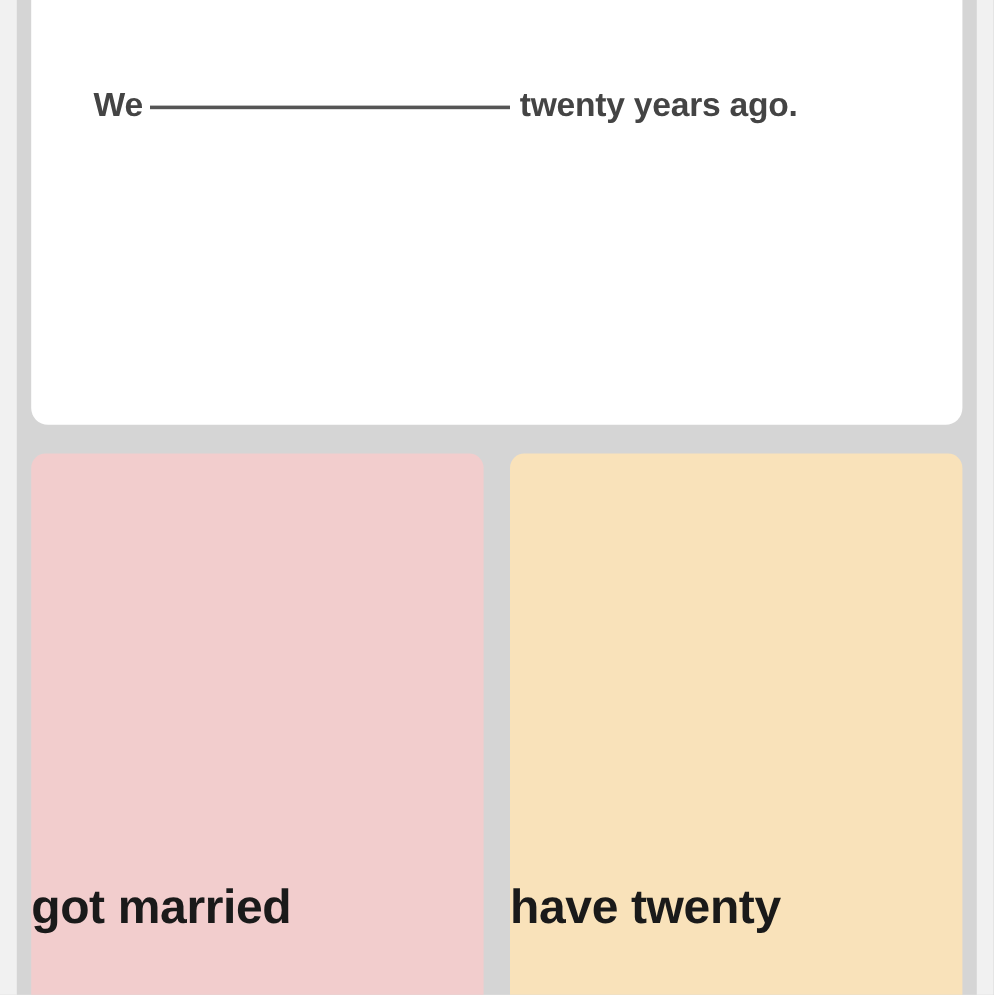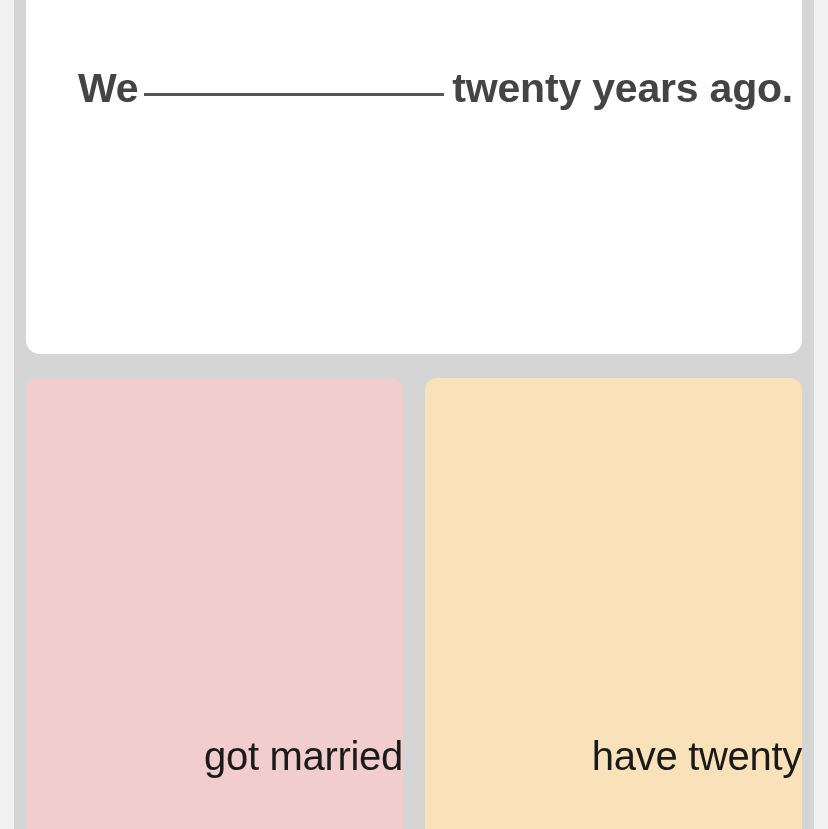--- a/index.html
+++ b/index.html
@@ -36,21 +36,21 @@
     background: #ffffff;
     border-radius: 14px;
     box-sizing: border-box;
   }
 
   #question-sentence {
     position: absolute;
     left: 52px;
     top: 100px;          
     right: 26px;
-    font-size: 41px;
+    font-size: 28px;
     font-weight: bold;
     color: #444444;
     letter-spacing: -0.2px;
     white-space: nowrap;
     line-height: 56px;
   }
 
   .sentence-part {
     display: inline;
   }
@@ -84,29 +84,29 @@
     position: relative;
     display: flex;
     align-items: flex-end;
     justify-content: center;
     box-sizing: border-box;
     padding-bottom: 0;
   }
 
   .choice-label {
     font-size: 40px;
-    font-weight: normal;
+    font-weight: bold;
     color: #1a1a1a;
     letter-spacing: -0.3px;
     white-space: nowrap;
     position: absolute;
     top: 355px;
     left: 0;
     right: 0;
-    text-align: right;
+    text-align: left;
     line-height: 46px;
   }
 </style>
 </head>
 <body style="background: rgb(241, 241, 241);">
 
 <div id="quiz-screen" style="background: rgb(213, 213, 213);">
 
   <div id="question-card" style="background: rgb(255, 255, 255);">
     <div id="question-sentence" style="color: rgb(68, 68, 68);">

